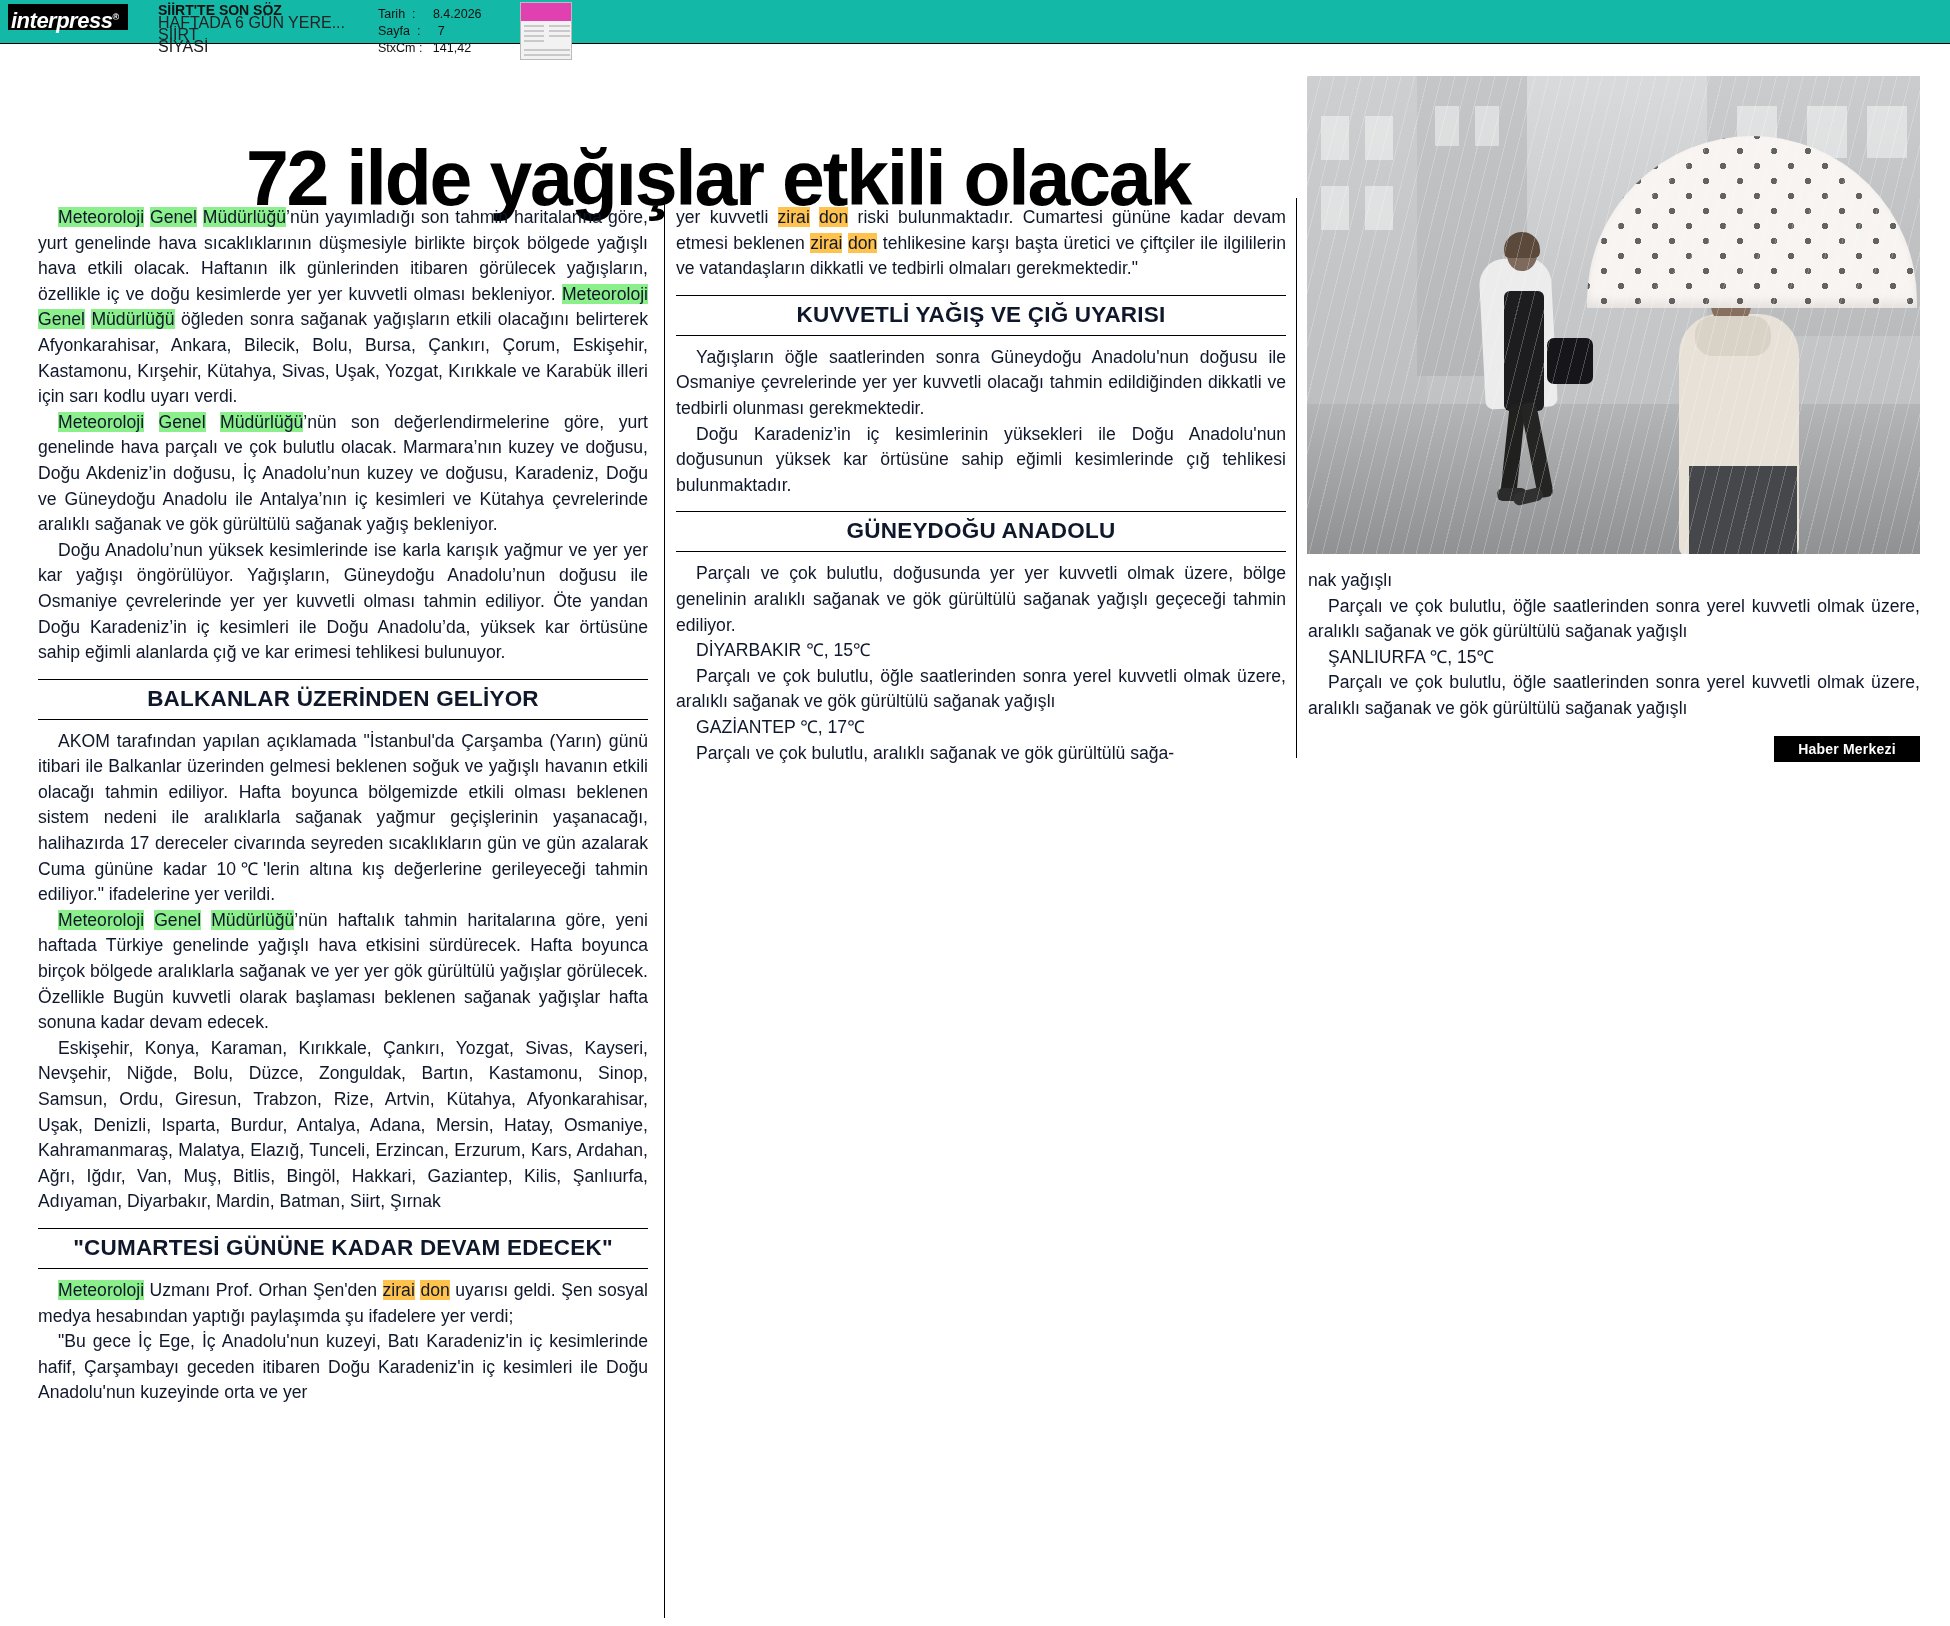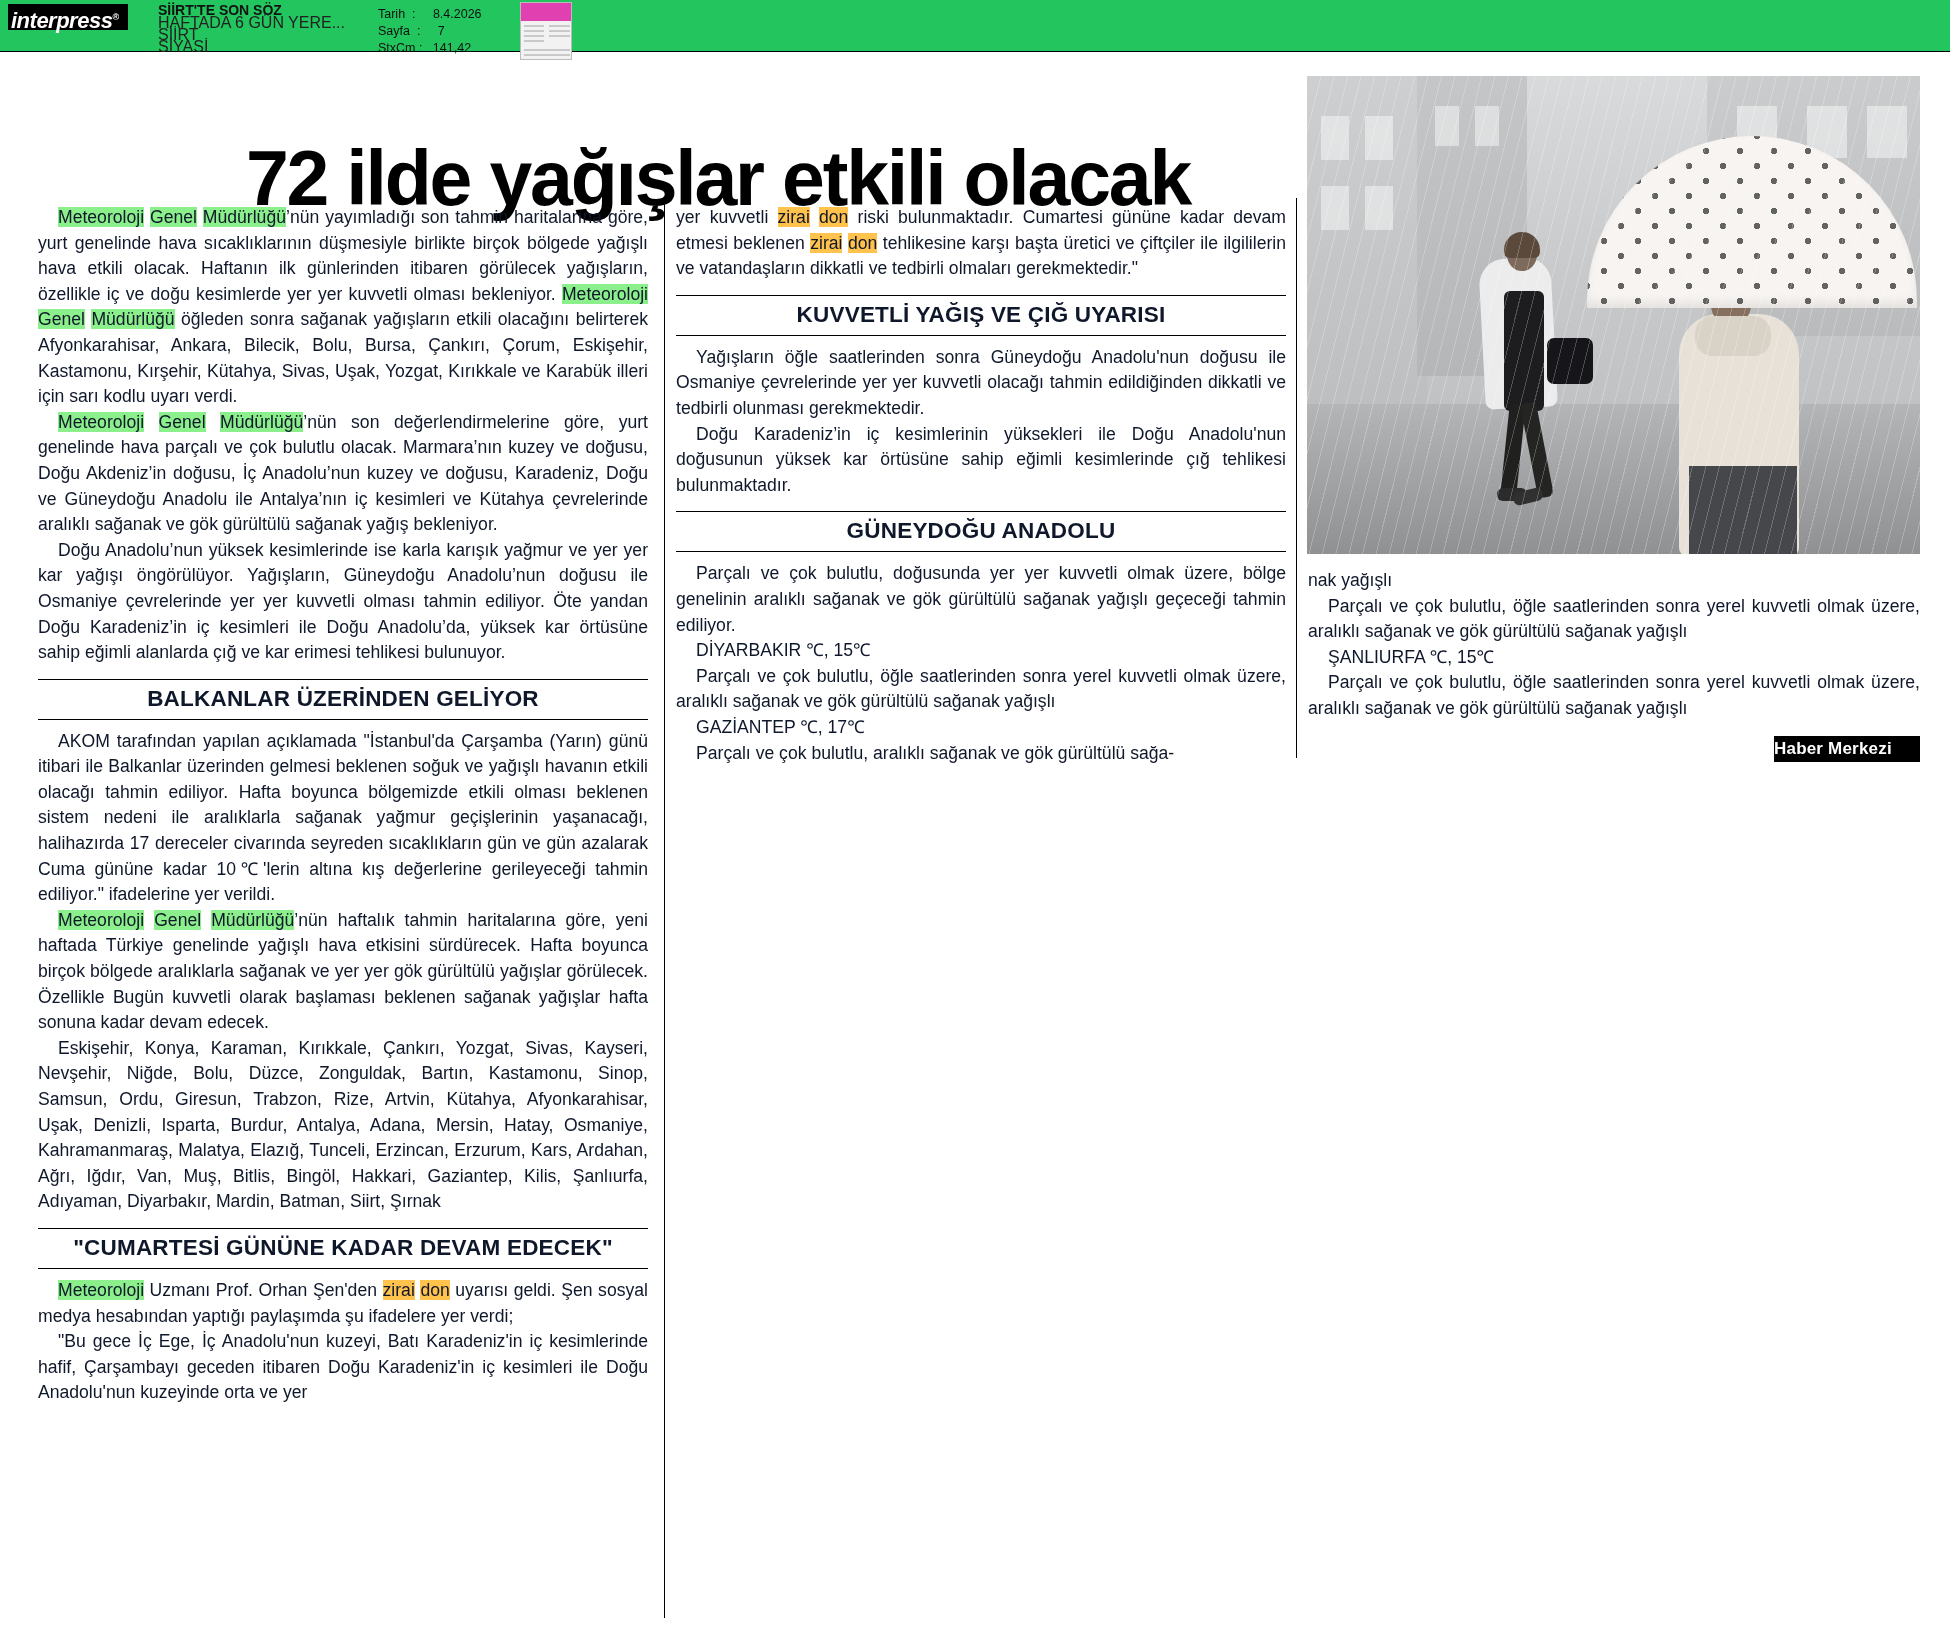--- a/index.html
+++ b/index.html
@@ -12,23 +12,23 @@
     color: #111;
     position: relative;
     overflow: hidden;
   }
 
   
   .clip-header {
     position: absolute;
     top: 0; left: 0;
     width: 1950px;
-    height: 52px;
+    height: 44px;
     border-bottom: 1px solid #000;
-    background: #22c55e;
+    background: #14b8a6;
   }
   .ip-logo {
     position: absolute;
     left: 8px; top: 4px;
     width: 120px; height: 26px;
     background: #000;
     color: #fff;
     font-size: 22px;
     font-weight: bold;
     font-style: italic;
@@ -249,22 +249,23 @@
   .hl-orange { background: #ffc24d; }
 
   .city { font-weight: normal; }
 
   .credit {
     position: absolute;
     left: 1774px; top: 736px;
     width: 146px; height: 26px;
     background: #000;
     color: #fff;
-    font-size: 17px;
-    font-weight: bold;
+    font-size: 14px;
+    font-weight: bold;
+    text-align: center;
     line-height: 26px;
     letter-spacing: .2px;
   }
 </style>
 </head>
 <body>
 
 <div class="clip-header">
   <div class="ip-logo"><span>interpress</span><sup>®</sup></div>
   <div class="clip-pub">

